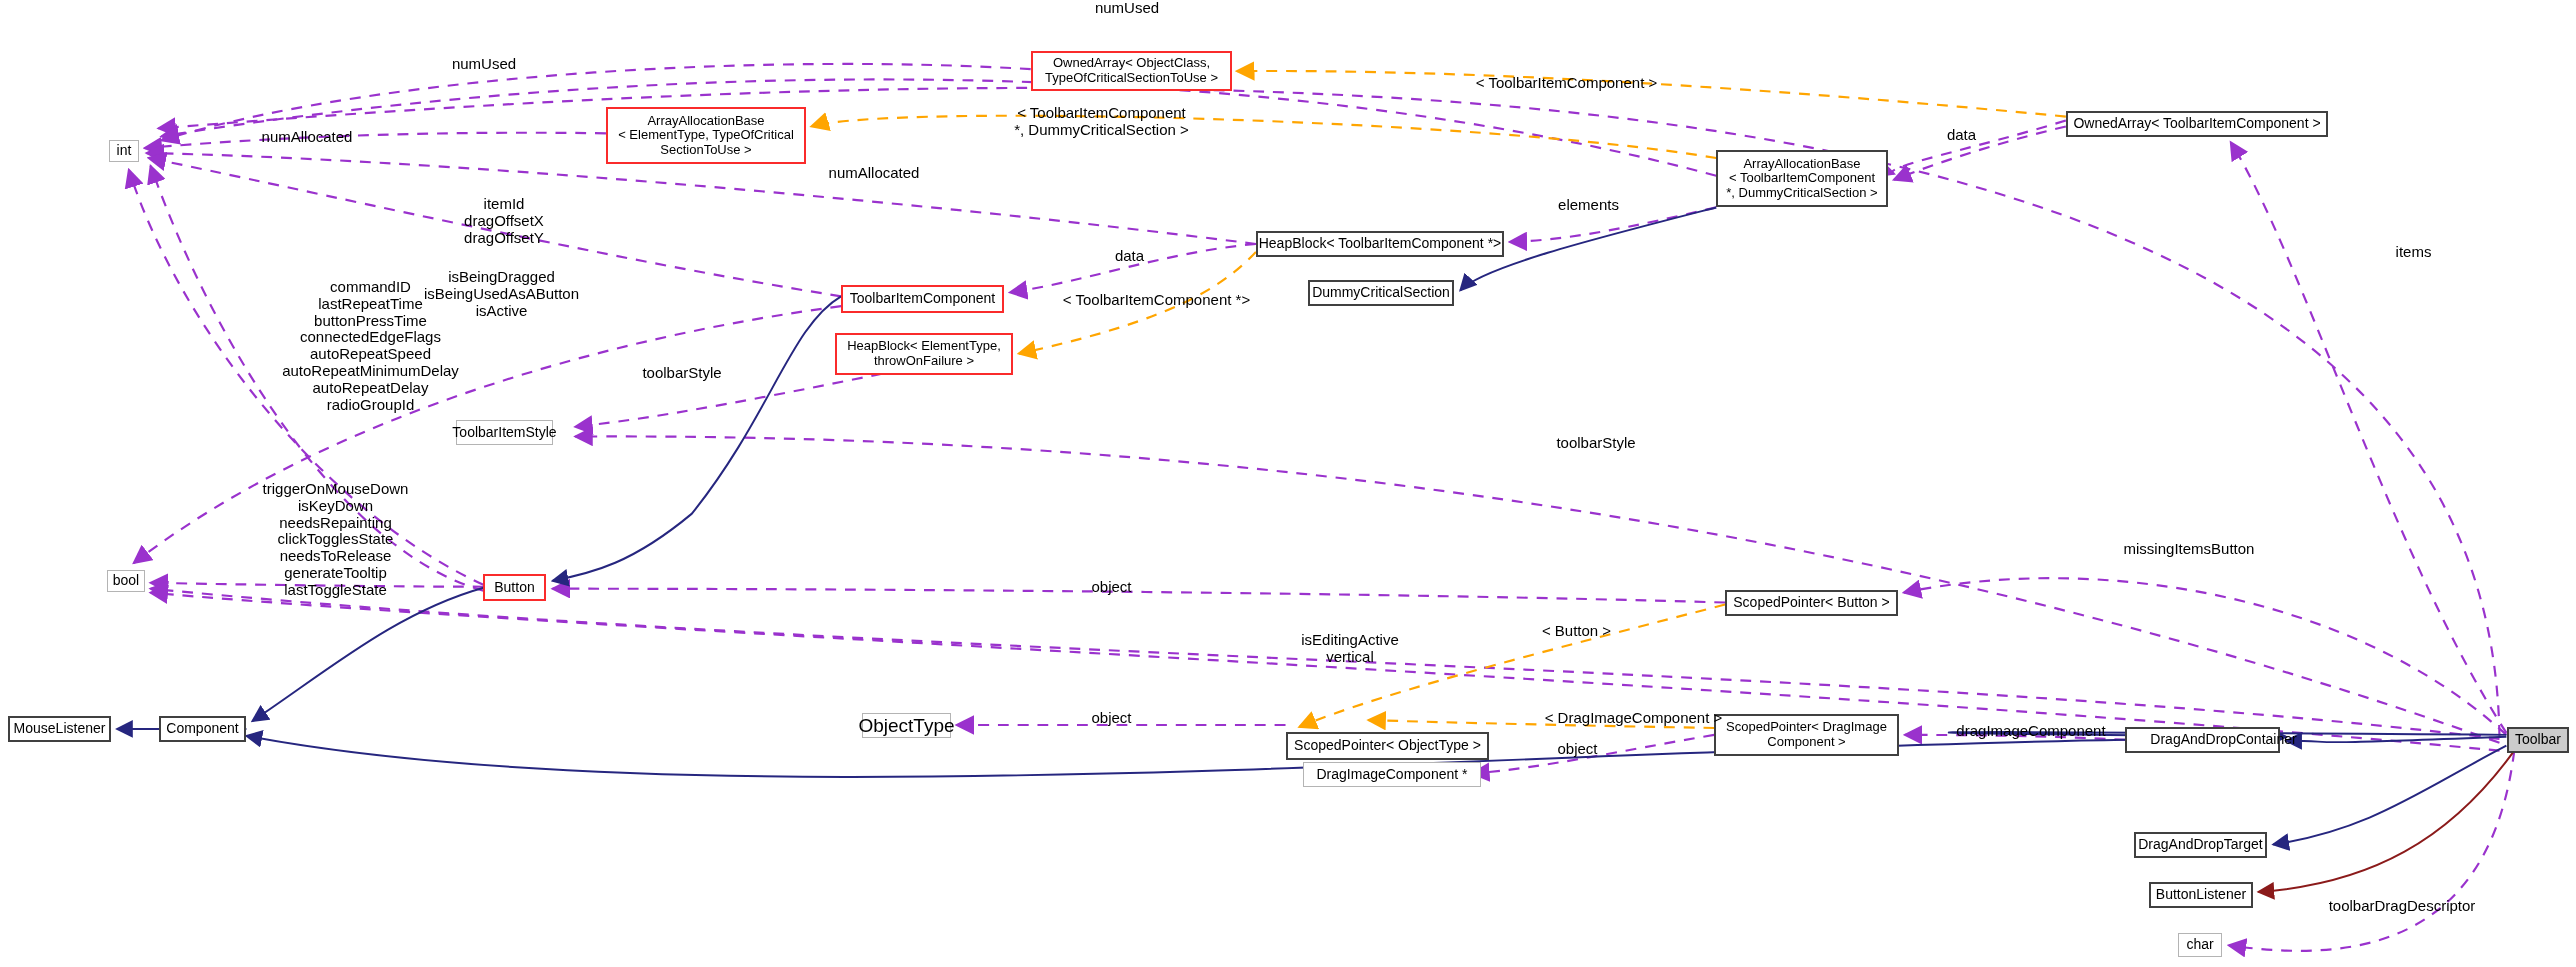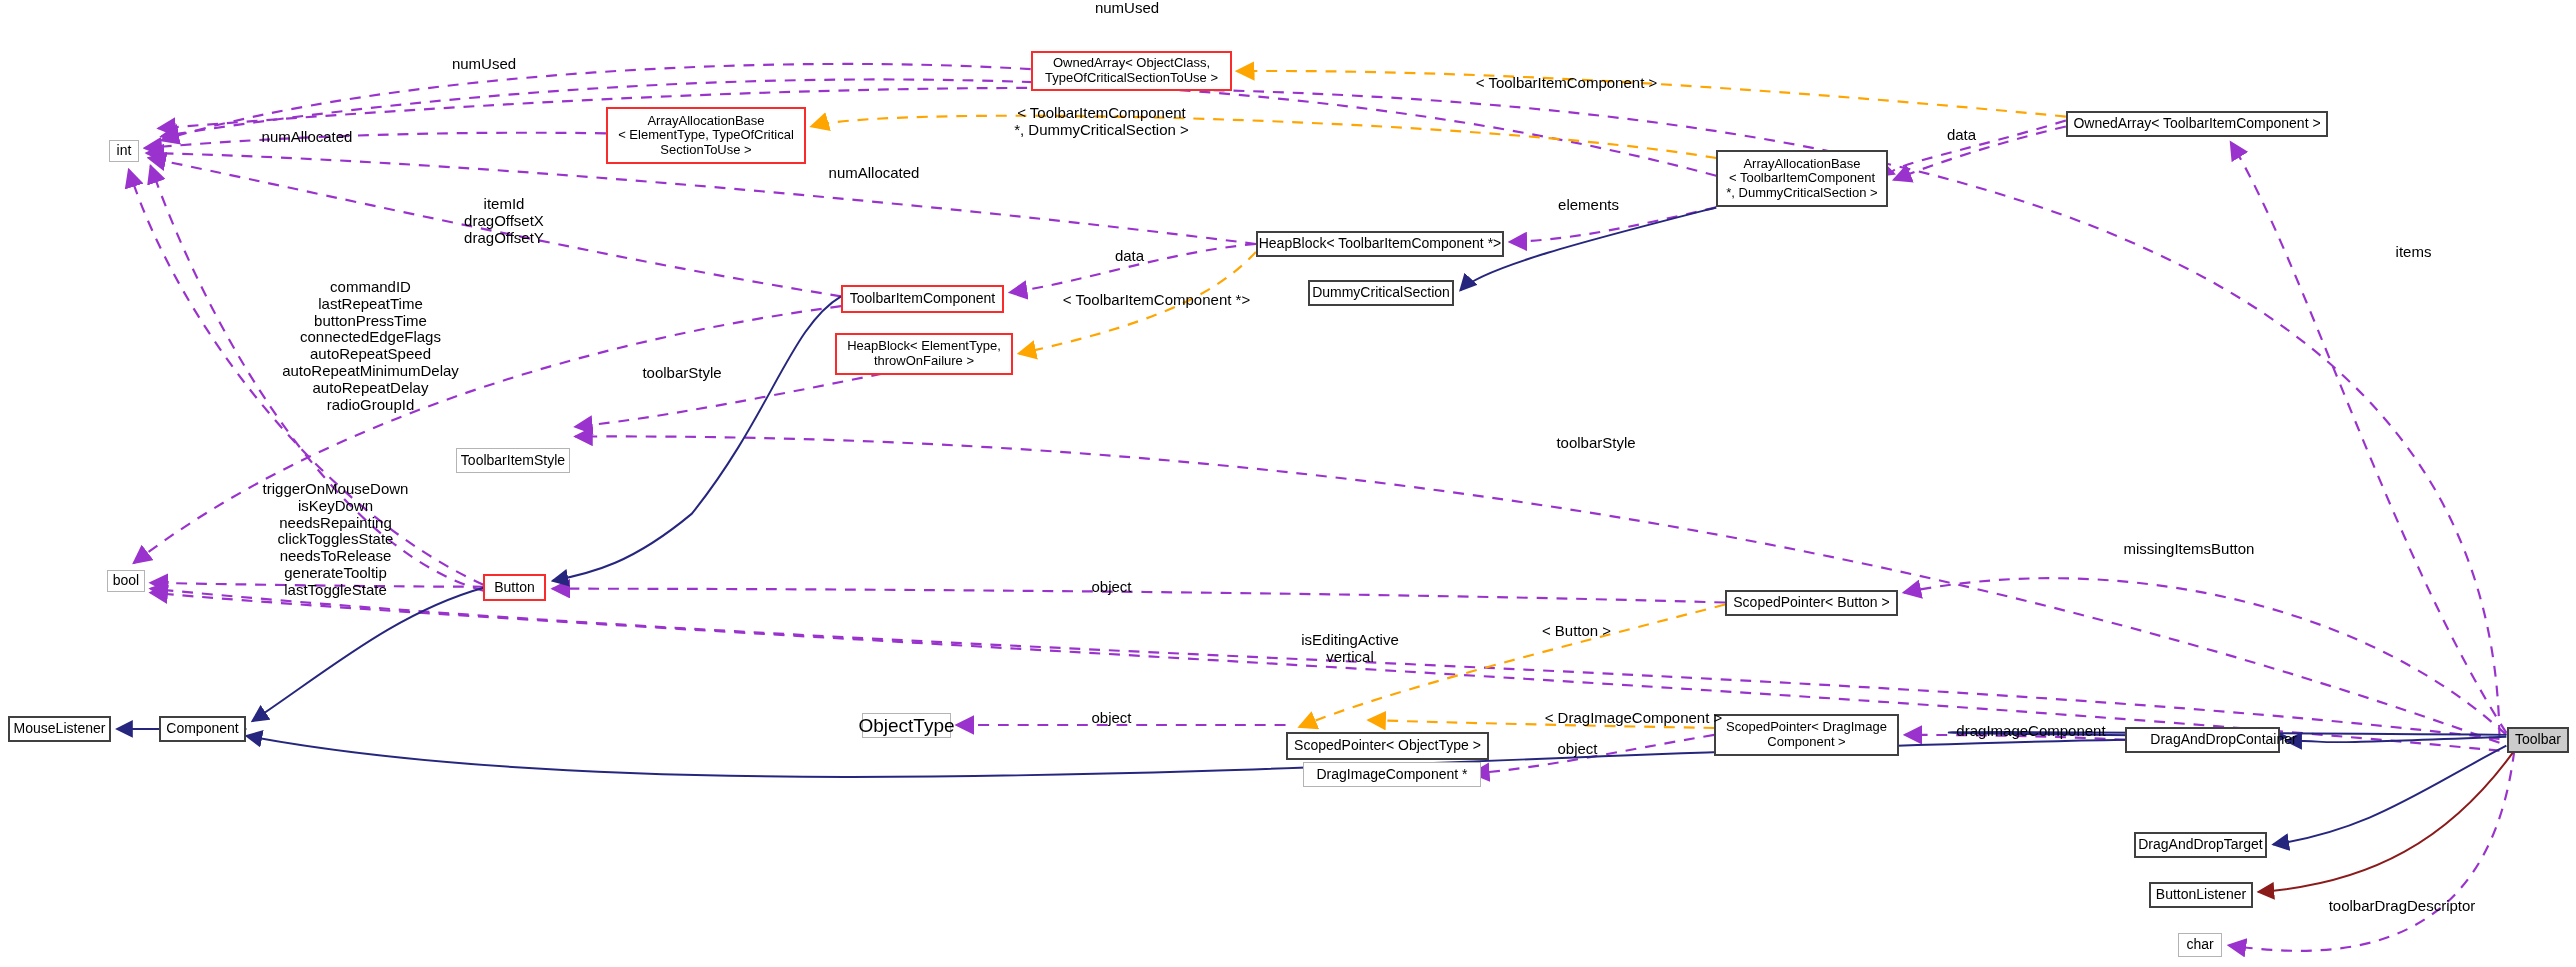--- a/index.html
+++ b/index.html
@@ -129,21 +129,21 @@
 TypeOfCriticalSectionToUse &gt;</div>
     <div class="node b-black" style="left: 1716px; top: 150px; width: 172px; height: 57px; font-size: 13px;">ArrayAllocationBase
 &lt; ToolbarItemComponent
 *, DummyCriticalSection &gt;</div>
     <div class="node b-black" style="left: 2066px; top: 111px; width: 262px; height: 26px; font-size: 14px;">OwnedArray&lt; ToolbarItemComponent &gt;</div>
     <div class="node b-black" style="left: 1256px; top: 231px; width: 248px; height: 26px; font-size: 14px;">HeapBlock&lt; ToolbarItemComponent *&gt;</div>
     <div class="node b-black" style="left: 1308px; top: 280px; width: 146px; height: 26px; font-size: 14px;">DummyCriticalSection</div>
     <div class="node b-red" style="left: 841px; top: 285px; width: 163px; height: 28px; font-size: 14px;">ToolbarItemComponent</div>
     <div class="node b-red" style="left: 835px; top: 333px; width: 178px; height: 42px; font-size: 13px;">HeapBlock&lt; ElementType,
 throwOnFailure &gt;</div>
-    <div class="node b-grey" style="left: 456px; top: 420px; width: 114px; height: 25px; font-size: 14px; margin-top: 28px;">ToolbarItemStyle</div>
+    <div class="node b-grey" style="left: 456px; top: 420px; width: 97px; height: 25px; font-size: 14px;">ToolbarItemStyle</div>
     <div class="node b-red" style="left: 483px; top: 574px; width: 63px; height: 27px; font-size: 14px;">Button</div>
     <div class="node b-black" style="left: 1725px; top: 590px; width: 173px; height: 26px; font-size: 14px;">ScopedPointer&lt; Button &gt;</div>
     <div class="node b-grey" style="left: 862px; top: 713px; width: 89px; height: 25px; font-size: 19px;">ObjectType</div>
     <div class="node b-black" style="left: 1286px; top: 711px; width: 203px; height: 28px; font-size: 14px; margin-top: 21px;">ScopedPointer&lt; ObjectType &gt;</div>
     <div class="node b-grey" style="left: 1303px; top: 762px; width: 178px; height: 25px; font-size: 14px;">DragImageComponent *</div>
     <div class="node b-black" style="left: 1714px; top: 714px; width: 185px; height: 42px; font-size: 13px;">ScopedPointer&lt; DragImage
 Component &gt;</div>
     <div class="node b-black" style="left: 2125px; top: 727px; width: 155px; height: 26px; font-size: 14px; padding-left: 42px;">DragAndDropContainer</div>
     <div class="node b-black" style="left: 2134px; top: 832px; width: 133px; height: 26px; font-size: 14px;">DragAndDropTarget</div>
     <div class="node b-black" style="left: 2149px; top: 882px; width: 104px; height: 26px; font-size: 14px;">ButtonListener</div>
@@ -156,20 +156,23 @@
     <div class="edge-label" style="left: 988px; top: 105px; width: 227px; font-size: 15px;">&lt; ToolbarItemComponent
 *, DummyCriticalSection &gt;</div>
     <div class="edge-label" style="left: 1448px; top: 75px; width: 237px; font-size: 15px;">&lt; ToolbarItemComponent &gt;</div>
     <div class="edge-label" style="left: 1927px; top: 127px; width: 69px; font-size: 15px;">data</div>
     <div class="edge-label" style="left: 1539px; top: 197px; width: 99px; font-size: 15px;">elements</div>
     <div class="edge-label" style="left: 1095px; top: 248px; width: 69px; font-size: 15px;">data</div>
     <div class="edge-label" style="left: 1028px; top: 292px; width: 257px; font-size: 15px;">&lt; ToolbarItemComponent *&gt;</div>
     <div class="edge-label" style="left: 415px; top: 196px; width: 178px; font-size: 15px;">itemId
 dragOffsetX
 dragOffsetY</div>
+    <div class="edge-label" style="left: 383px; top: 269px; width: 237px; font-size: 15px;">isBeingDragged
+isBeingUsedAsAButton
+isActive</div>
     <div class="edge-label" style="left: 247px; top: 279px; width: 247px; font-size: 15px;">commandID
 lastRepeatTime
 buttonPressTime
 connectedEdgeFlags
 autoRepeatSpeed
 autoRepeatMinimumDelay
 autoRepeatDelay
 radioGroupId</div>
     <div class="edge-label" style="left: 613px; top: 365px; width: 138px; font-size: 15px;">toolbarStyle</div>
     <div class="edge-label" style="left: 1527px; top: 435px; width: 138px; font-size: 15px;">toolbarStyle</div>

